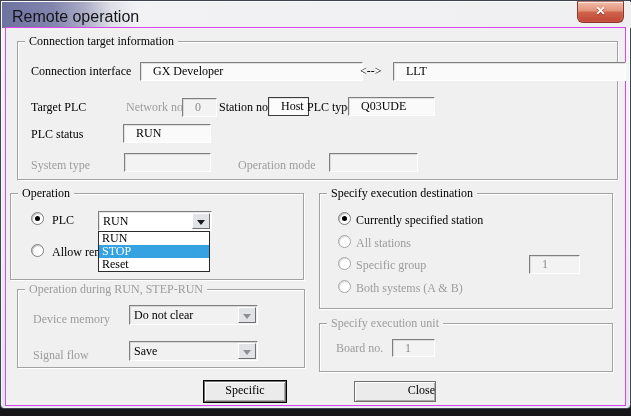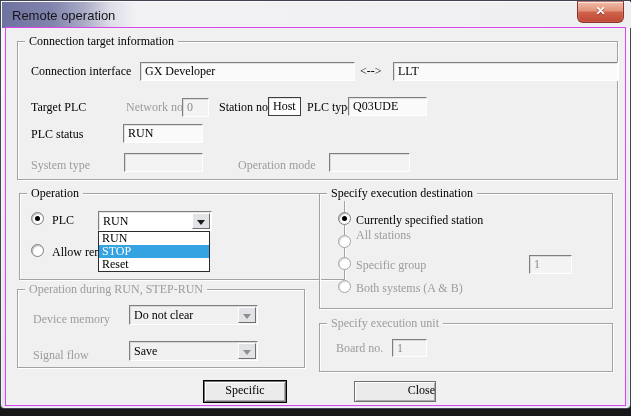--- a/index.html
+++ b/index.html
@@ -5,39 +5,39 @@
   html,body{margin:0;padding:0;}
   .stage{width:631px;height:416px;position:relative;background:#17171a;overflow:hidden;
          font-family:"Liberation Serif","DejaVu Serif",serif;font-size:12px;color:#000;}
   
   .frame{position:absolute;left:0;top:0;width:629px;height:407px;border:1px solid #3f4450;
          border-radius:0 0 4px 4px;background:linear-gradient(#f6f7f9,#e2e5eb);
          box-shadow:inset 0 0 0 1px rgba(255,255,255,.55);}
   .titlebar{position:absolute;left:1px;top:1px;width:629px;height:26px;
             background:linear-gradient(90deg,#6e72a0 0px,#8184ac 50px,#a9abc6 82px,#dcdde6 108px,#f2f2f5 135px,#efeff2 100%);}
   .title{position:absolute;left:10px;top:6px;font-family:"Liberation Sans",sans-serif;
-         font-size:13px;color:#15151a;}
+         font-size:16px;color:#15151a;}
   .closebtn{position:absolute;left:577px;top:1px;width:45px;height:20px;cursor:pointer;
             border:1px solid #8e3329;border-top:1px solid #b07a70;border-radius:0 0 6px 6px;
             background:linear-gradient(#f1bca9 0%,#e09277 45%,#d0634c 50%,#bf4733 100%);
             box-shadow:inset 0 1px 0 rgba(255,255,255,.55), inset 0 0 2px rgba(255,255,255,.35);}
   .closebtn span{display:block;text-align:center;line-height:18px;color:#fff;
                  font-family:"Liberation Sans",sans-serif;font-weight:bold;font-size:12px;
                  text-shadow:0 1px 1px rgba(90,10,0,.6);}
   
   .client{position:absolute;left:5px;top:27px;width:619px;height:377px;background:#f0f0f0;
           border:1px solid #d946ef;}
   
   .group{position:absolute;border:1px solid #a2a2a2;box-shadow:inset 1px 1px 0 #ffffff,1px 1px 0 #ffffff;}
   .gtitle{position:absolute;top:-8px;left:7px;background:#f0f0f0;padding:0 4px;white-space:nowrap;}
   .lbl{position:absolute;white-space:nowrap;}
   .dis{color:#9c9c9c;}
   
   .field{position:absolute;background:#fafafa;border:1px solid;border-color:#7f7f7f #ffffff #ffffff #7f7f7f;
-         box-shadow:inset 1px 1px 0 rgba(0,0,0,.10);line-height:16px;padding-left:4px;overflow:hidden;white-space:nowrap;}
+         box-shadow:inset 1px 1px 0 rgba(0,0,0,.10);line-height:16px;padding-left:12px;overflow:hidden;white-space:nowrap;}
   .field.empty{background:#f3f3f3;}
   .field.darkbox{border-color:#3d3d3d;background:#fcfcfc;}
   .fgray{color:#8a8a8a;}
   
   .radio{position:absolute;width:11px;height:11px;border-radius:50%;background:#fff;
          border:1px solid #7e7e7e;box-shadow:inset 1px 1px 1px rgba(0,0,0,.28);}
   .radio .dot{position:absolute;left:3px;top:3px;width:5px;height:5px;border-radius:50%;background:#000;}
   .radio.rdis{border-color:#a5a5a5;box-shadow:inset 1px 1px 1px rgba(0,0,0,.15);}
   
   .combo{position:absolute;background:#fff;border:1px solid;border-color:#7f7f7f #ffffff #ffffff #7f7f7f;
@@ -90,21 +90,21 @@
     <div class="field" style="left:342px;top:69px;width:73px;height:17px;">Q03UDE</div>
 
     <div class="lbl" style="left:25px;top:99px;">PLC status</div>
     <div class="field" style="left:117px;top:96px;width:74px;height:17px;">RUN</div>
 
     <div class="lbl dis" style="left:25px;top:130px;">System type</div>
     <div class="field empty" style="left:118px;top:125px;width:73px;height:17px;"></div>
     <div class="lbl dis" style="left:232px;top:130px;">Operation mode</div>
     <div class="field empty" style="left:323px;top:125px;width:75px;height:17px;"></div>
 
-    <div class="group" style="left:13px;top:165px;width:292px;height:85px;padding-left:32px;">
+    <div class="group" style="left:4px;top:165px;width:292px;height:85px;">
       <div class="gtitle">Operation</div>
     </div>
     <div class="radio" style="left:25px;top:184px;">
         <span class="dot"></span>
       </div>
     <div class="lbl" style="left:46px;top:185px;">PLC</div>
     <div class="combo" style="left:92px;top:183px;width:112px;height:18px;">
       <span class="ctext">RUN</span>
       <span class="arrowbtn">
           <span class="tri"></span>
@@ -138,21 +138,21 @@
     </div>
 
     <div class="group" style="left:313px;top:165px;width:292px;height:114px;">
       <div class="gtitle">Specify execution destination</div>
     </div>
     <div class="radio" style="left:332px;top:184px;">
         <span class="dot"></span>
       </div>
     <div class="lbl" style="left:350px;top:185px;">Currently specified station</div>
     <div class="radio off rdis" style="left:332px;top:207px;"></div>
-    <div class="lbl dis" style="left:350px;top:200px;text-align:center;">All stations</div>
+    <div class="lbl dis" style="left:350px;top:208px;text-align:center;">All stations</div>
     <div class="radio off rdis" style="left:332px;top:229px;"></div>
     <div class="lbl dis" style="left:350px;top:230px;">Specific group</div>
     <div class="field empty fgray" style="left:523px;top:227px;width:37px;height:17px;">1</div>
     <div class="radio off rdis" style="left:332px;top:252px;"></div>
     <div class="lbl dis" style="left:350px;top:253px;">Both systems (A &amp; B)</div>
 
     <div class="group" style="left:313px;top:295px;width:292px;height:47px;">
       <div class="gtitle dis">Specify execution unit</div>
     </div>
     <div class="lbl dis" style="left:330px;top:313px;">Board no.</div>

